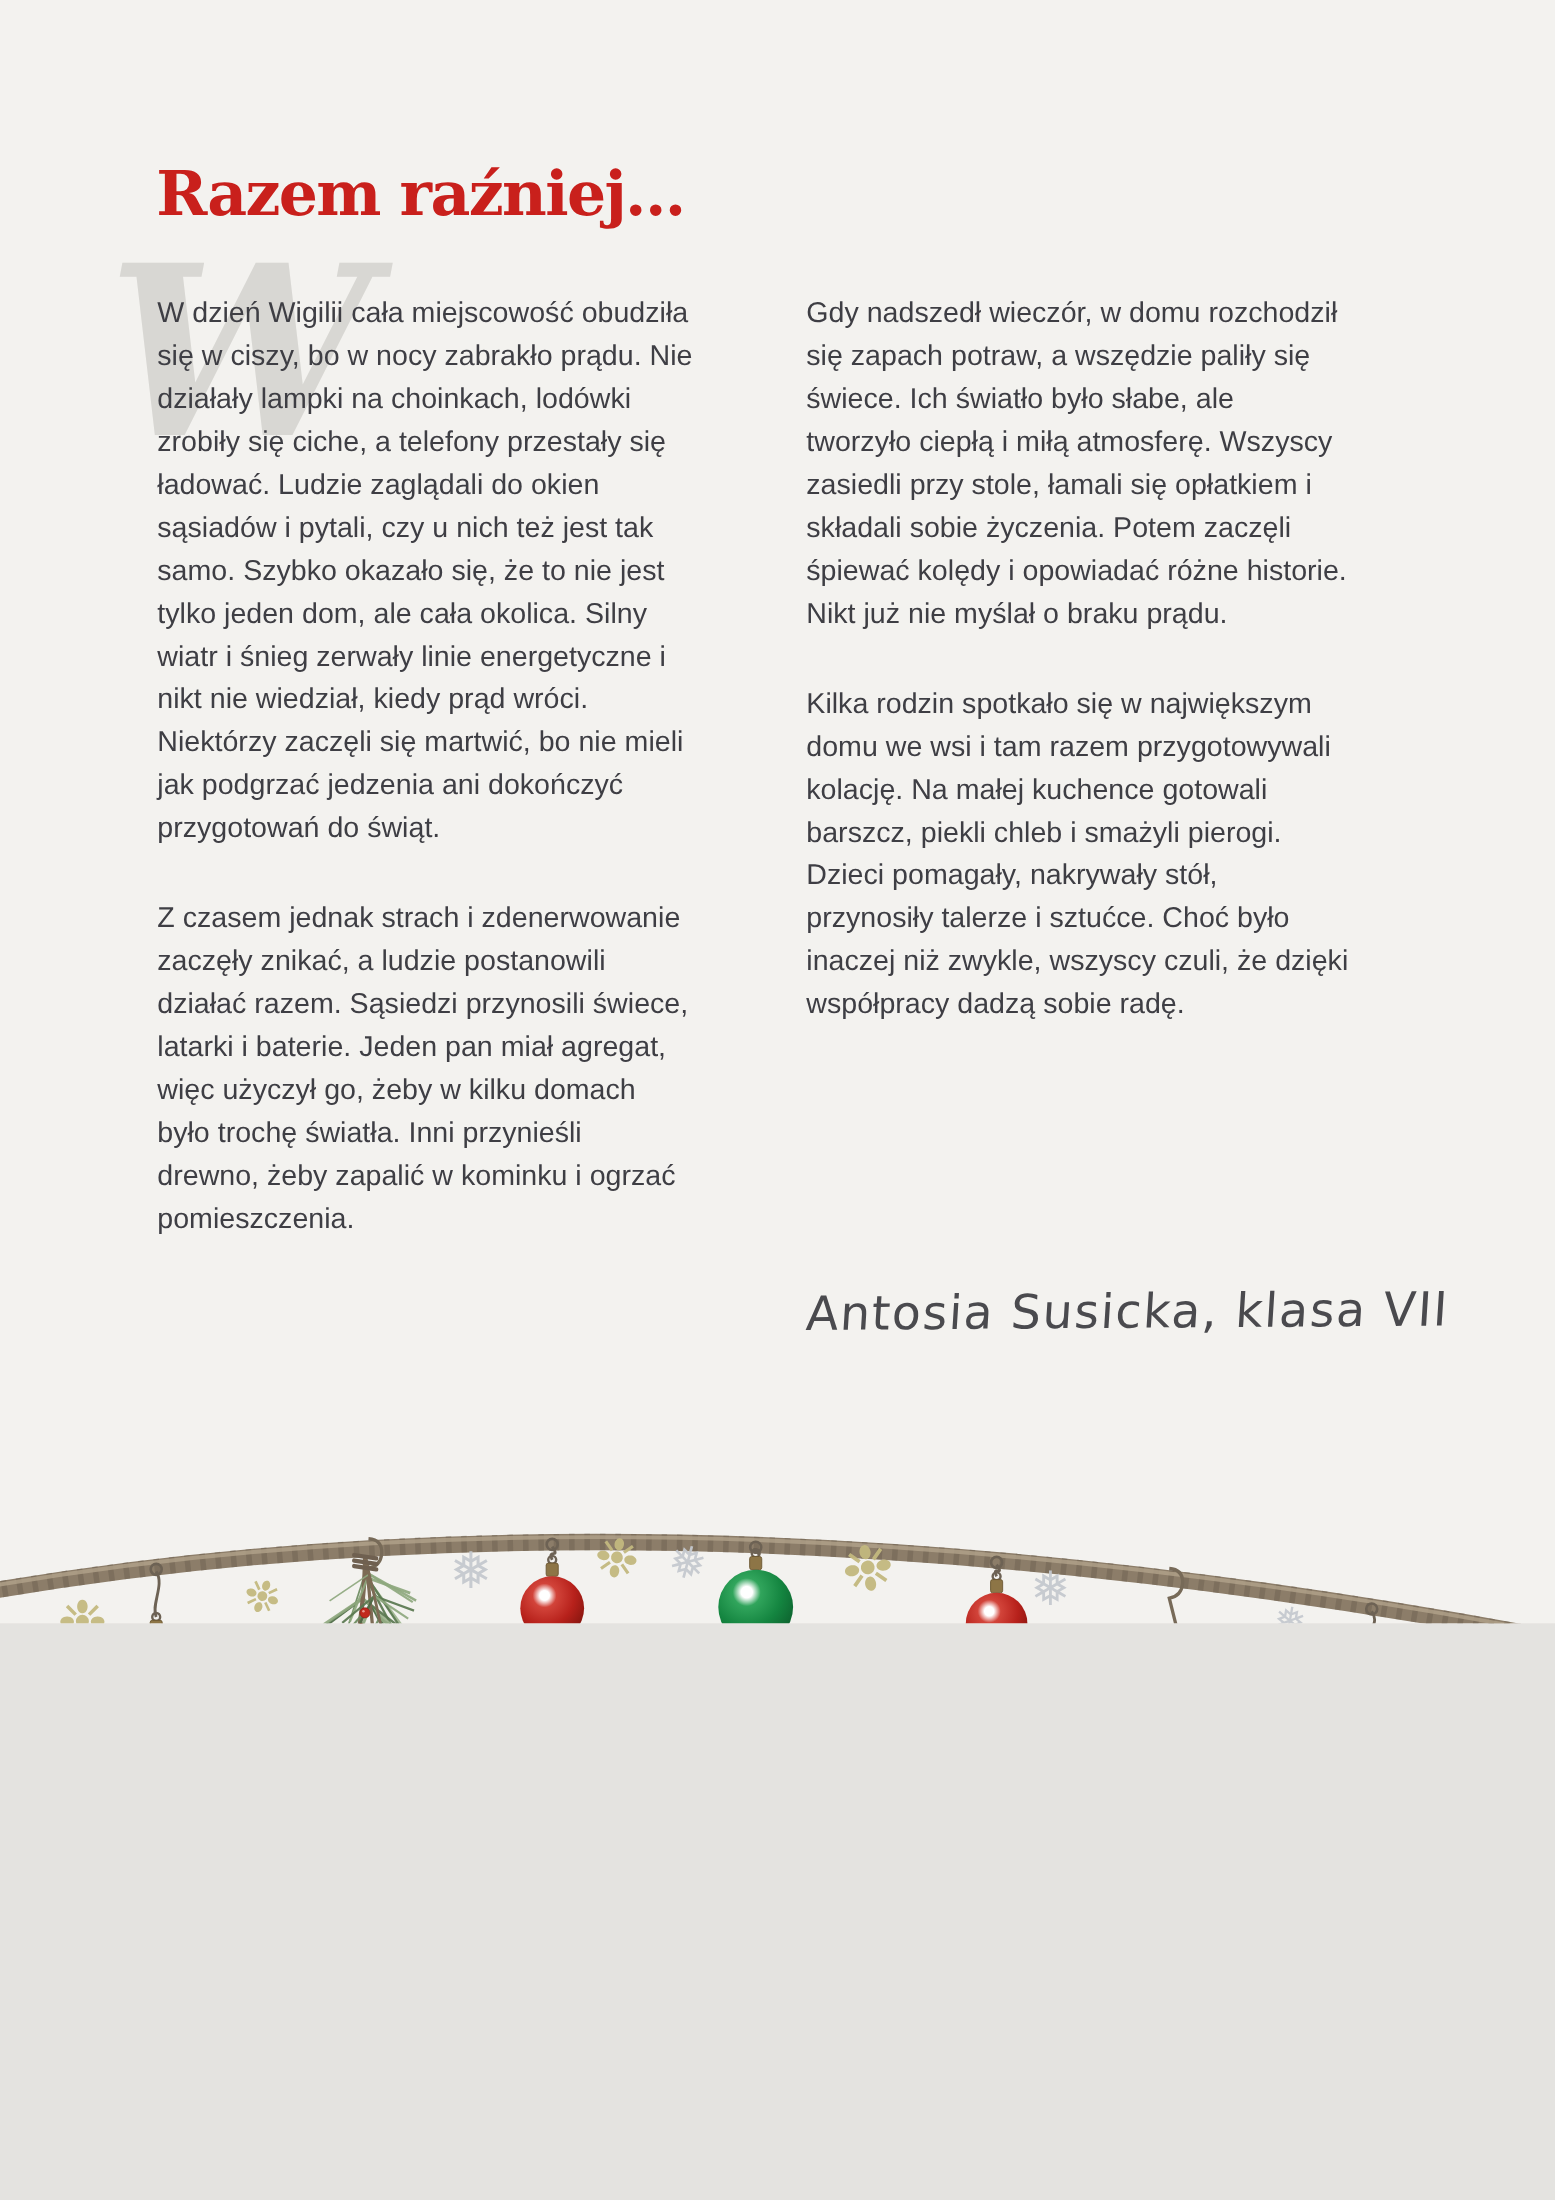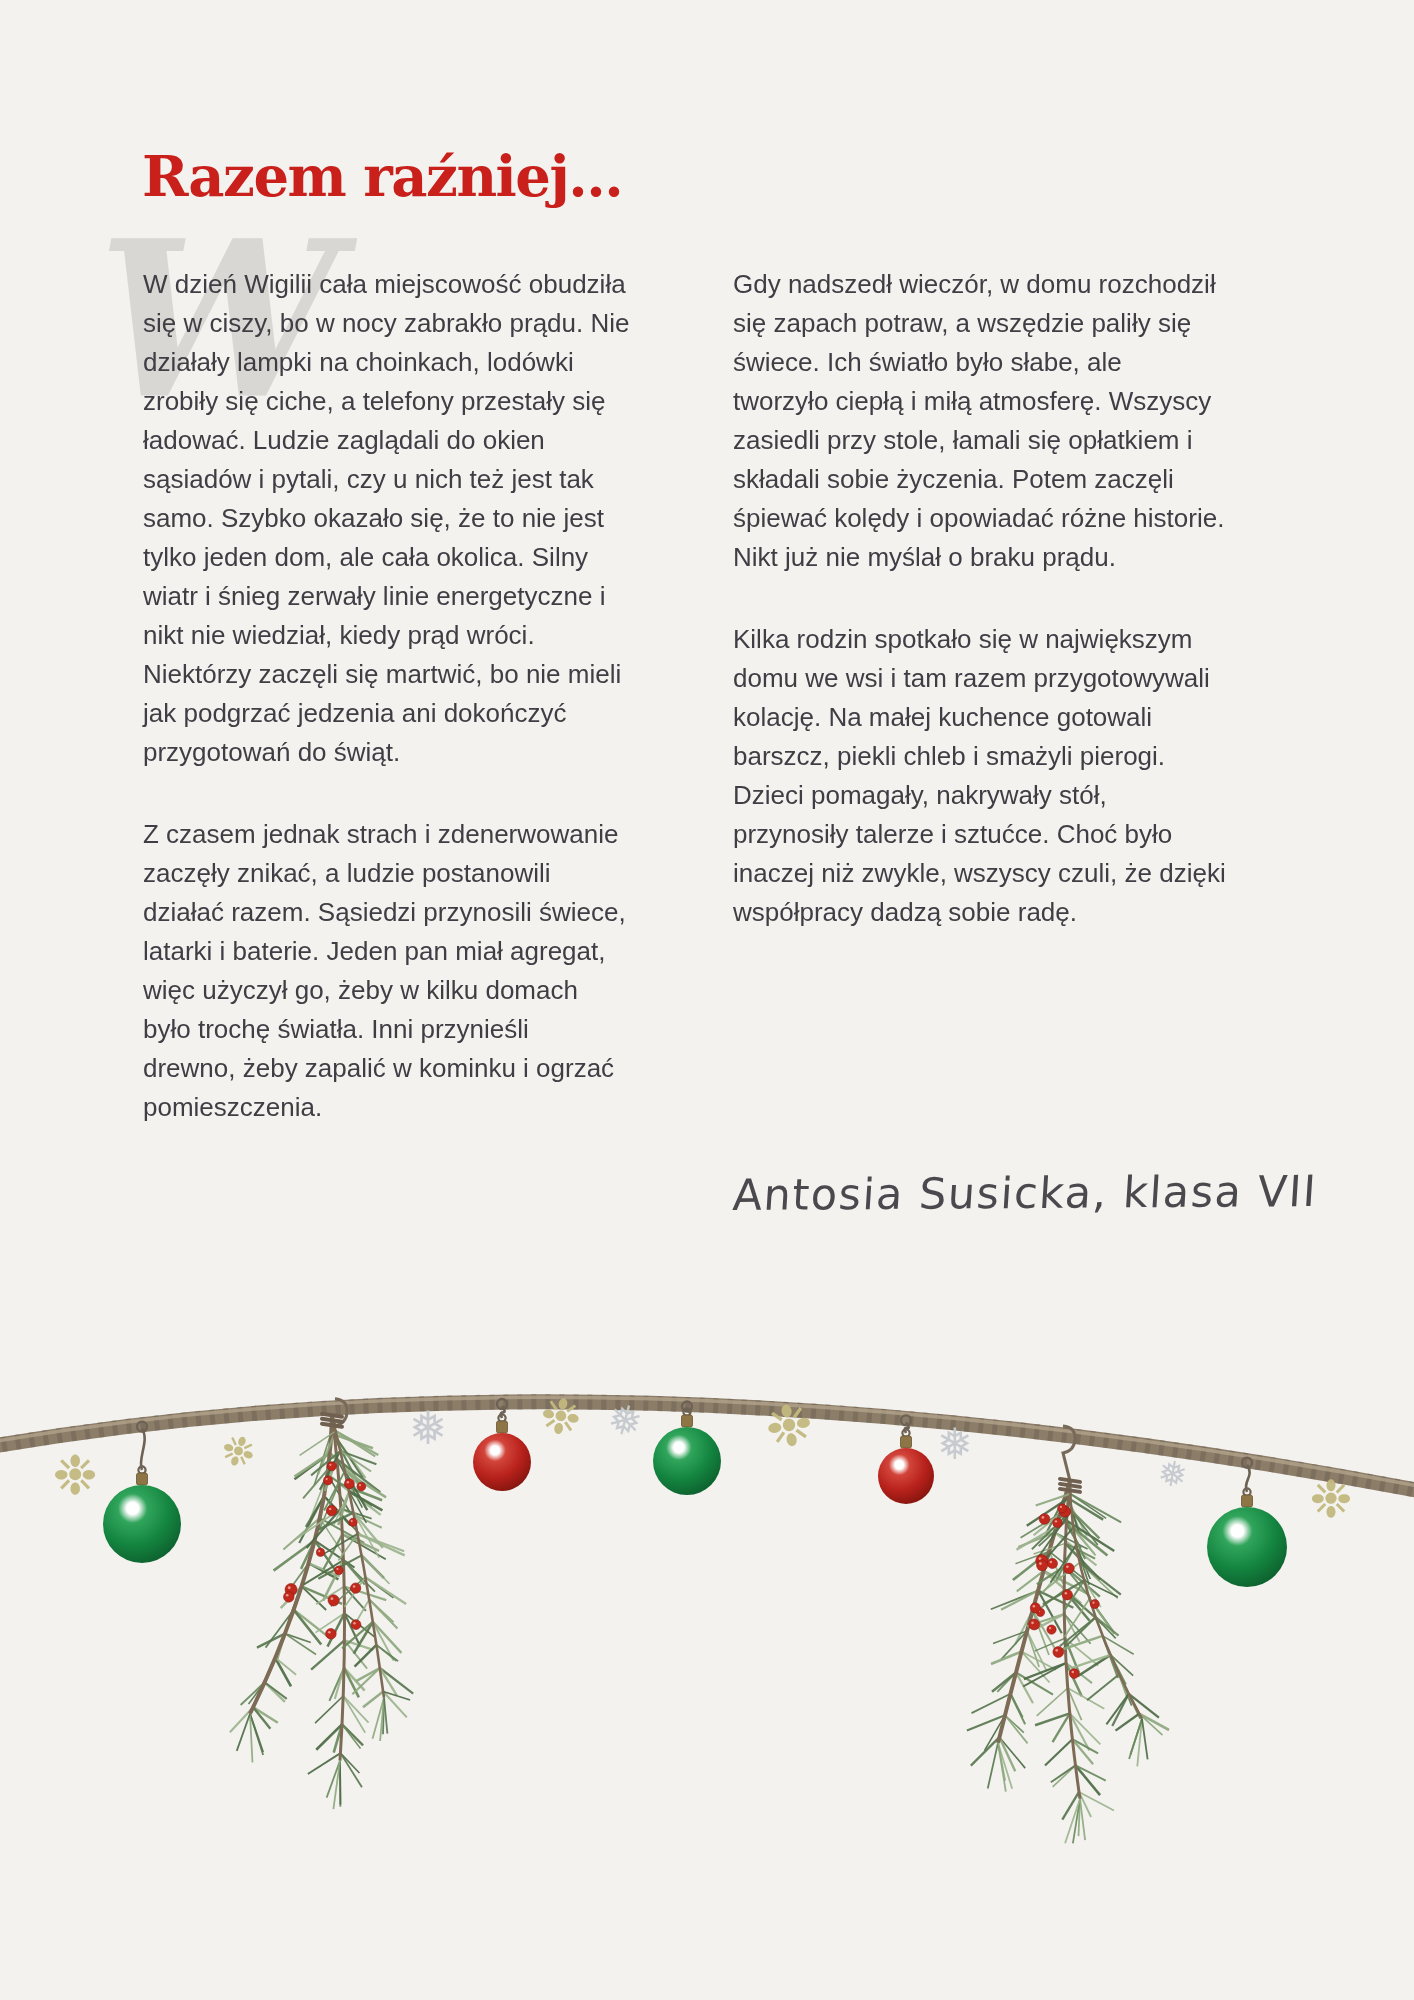--- a/index.html
+++ b/index.html
@@ -1,18 +1,18 @@
 <!DOCTYPE html>
 <html style="--page_bg: #f3f2ef; --title_red: #c9201c; --body_text: #3e3e44; --dropcap_gray: #d8d7d3; --signature_gray: #4a4a4e; --rope_main: #8c7d69; --rope_dark: #6e6151; --rope_light: #b1a28b; --wire: #6d6254; --cap_brass: #8d7546; --cap_brass_dark: #6a5530; --gold_snowflake: #c3b97f; --silver_snowflake: #c5c9cf; --bauble_green: #148540; --bauble_green_light: #31a55c; --bauble_green_dark: #0a5226; --bauble_red: #b7211b; --bauble_red_light: #d2443a; --bauble_red_dark: #701009; --stem_brown: #7d6b55; --berry_red: #c1291d;"><head>
 <meta charset="utf-8">
 <style>
   html,body{margin:0;padding:0;background:#e4e3e0;}
   .page{
     position:relative;
-    width:1414px;height:2000px;
+    width:1414px;height:1476px;
     margin:0 auto;
     background:var(--page_bg,#f3f2ef);
     overflow:hidden;
     font-family:"Liberation Sans",sans-serif;
   }
   .title{
     position:absolute;left:142px;top:143px;
     margin:0;
     font-family:"DejaVu Serif",serif;
     font-weight:700;

